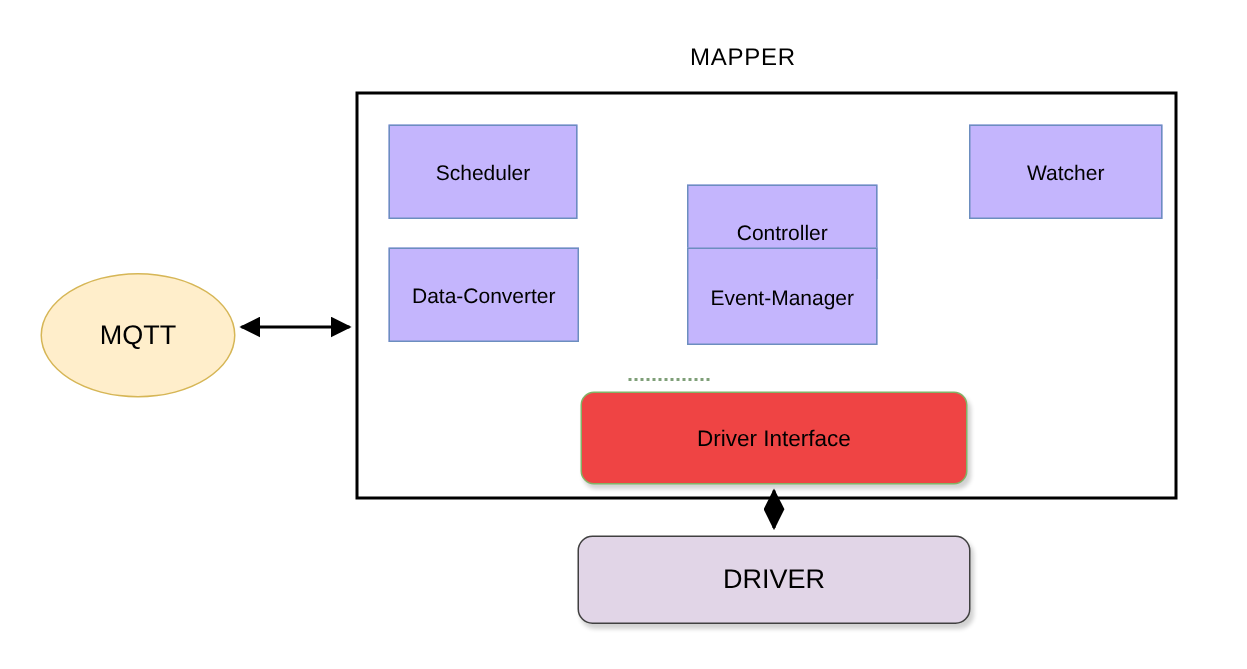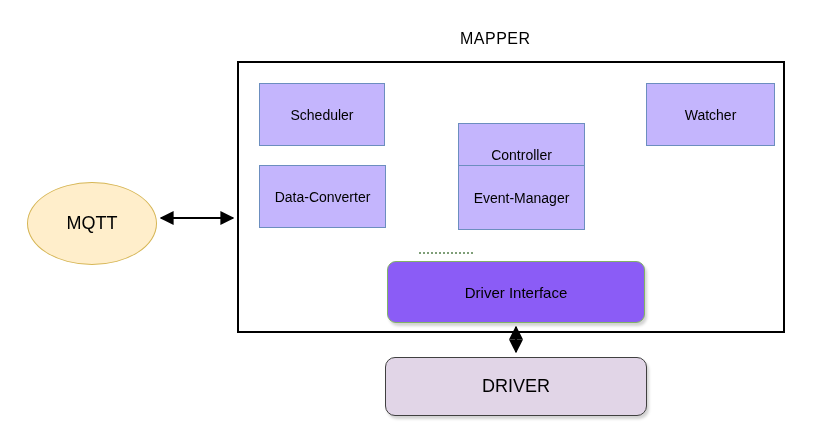--- a/index.html
+++ b/index.html
@@ -40,21 +40,21 @@
     font-size: 14px;
   }
   .comp-scheduler      { left: 259px; top: 83px;  width: 126px; height: 63px; }
   .comp-controller     { left: 458px; top: 83px;  width: 127px; height: 63px; margin-top: 40px; }
   .comp-watcher        { left: 646px; top: 83px;  width: 129px; height: 63px; }
   .comp-dataconverter  { left: 259px; top: 165px; width: 127px; height: 63px; }
   .comp-eventmanager   { left: 458px; top: 165px; width: 127px; height: 65px; }
   .comp-healthchecker  { left: 646px; top: 166px; width: 129px; height: 62px; }
   .driver-interface {
     left: 387px; top: 261px; width: 258px; height: 62px;
-    background: #8b5cf6;
+    background: #ef4444;
     border: 1px solid #82b366;
     border-radius: 9px;
     font-size: 15px;
     box-shadow: 2px 3px 3px rgba(0,0,0,0.18);
   }
   .driver {
     left: 385px; top: 357px; width: 262px; height: 59px;
     background: #e1d5e7;
     border: 1px solid #404040;
     border-radius: 10px;

